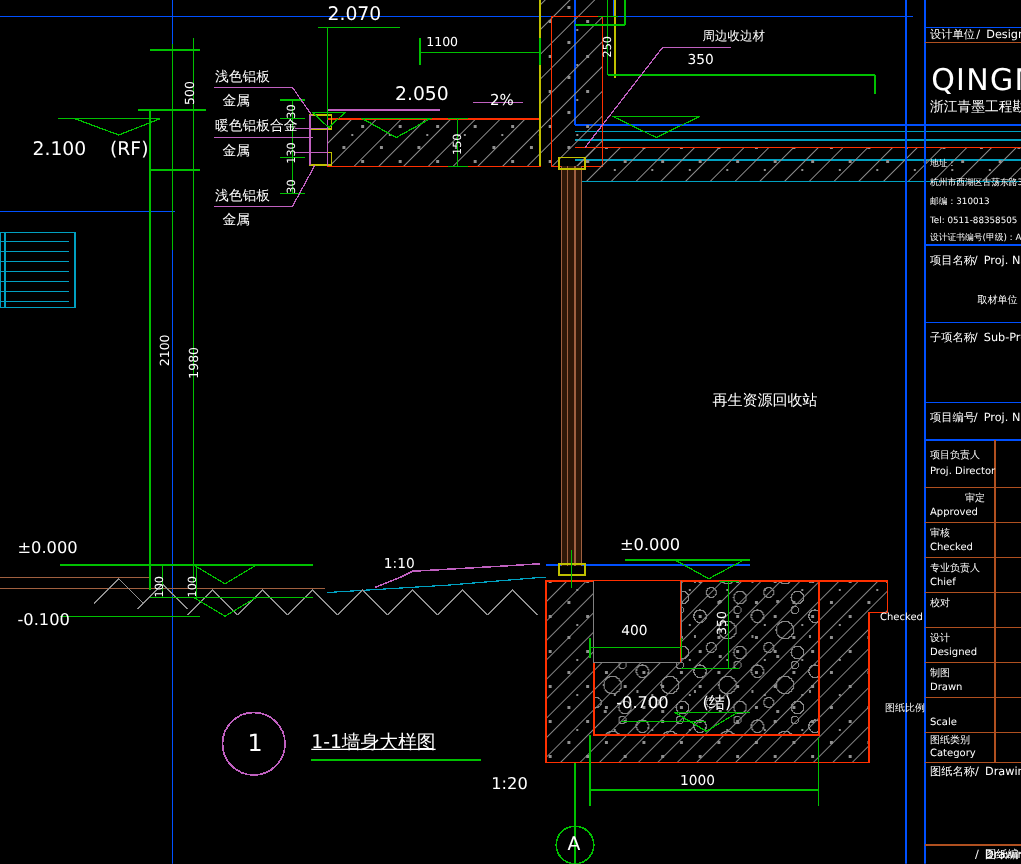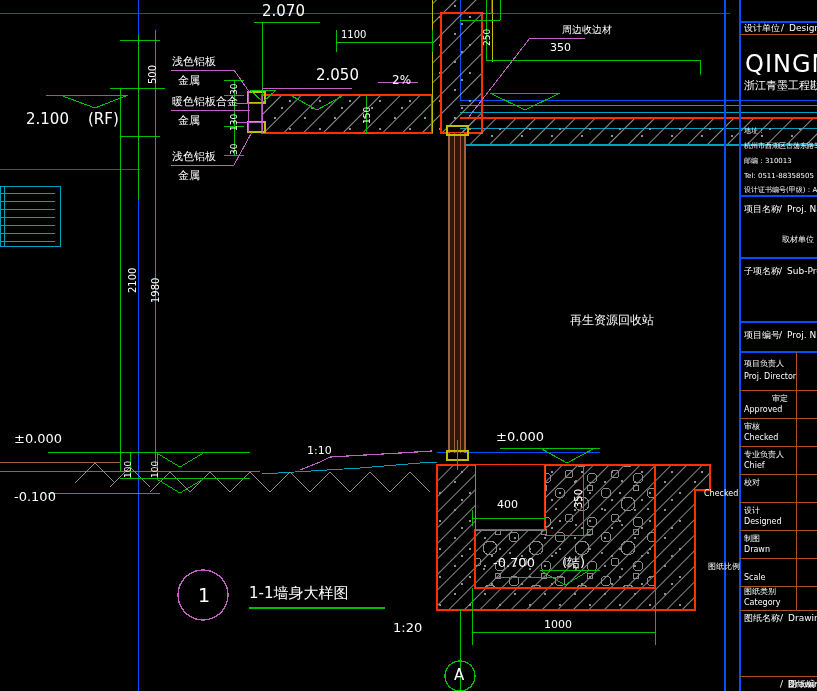--- a/index.html
+++ b/index.html
@@ -297,21 +297,21 @@
 <div class="lbl cn" style="left:172px;top:96px;font-size:11px;font-family:Liberation Serif, serif;">暖色铝板合金</div>
 <div class="lbl cn" style="left:178px;top:115px;font-size:11px;">金属</div>
 <div class="lbl cn" style="left:172px;top:151px;font-size:11px;">浅色铝板</div>
 <div class="lbl cn" style="left:178px;top:170px;font-size:11px;">金属</div>
 <div class="lbl cn" style="left:530px;top:25px;font-size:10px;margin-left:32px;">周边收边材</div>
 <div class="lbl" style="left:550px;top:42px;font-size:11px;">350</div>
 
 <div class="lbl cn" style="left:570px;top:314px;font-size:12px;">再生资源回收站</div>
 
 <div class="lbl" style="left:198px;top:586px;font-size:19px;">1</div>
-<div class="lbl cn" style="left:249px;top:586px;font-size:15px;">1-1墙身大样图</div>
+<div class="lbl cn" style="left:249px;top:586px;font-size:15px;text-decoration:underline;">1-1墙身大样图</div>
 <div class="lbl" style="left:393px;top:589px;font-size:13px;margin-top:32px;">1:20</div>
 <div class="lbl" style="left:454px;top:668px;font-size:15px;">A</div>
 
 <div class="tb" style="left:744px;top:24px;font-size:9px;">设计单位</div>
 <div class="tb" style="left:781px;top:24px;font-size:9px;">/</div>
 <div class="tb" style="left:789px;top:24px;font-size:9px;">Design Corp.</div>
 
 <div class="tb" style="left:745px;top:52px;font-size:24px;letter-spacing:1px;
             -webkit-text-stroke:0px;color:#fff;">QINGMO</div>
 <div class="tb" style="left:744px;top:80px;font-size:11px;">浙江青墨工程勘察设计</div>

